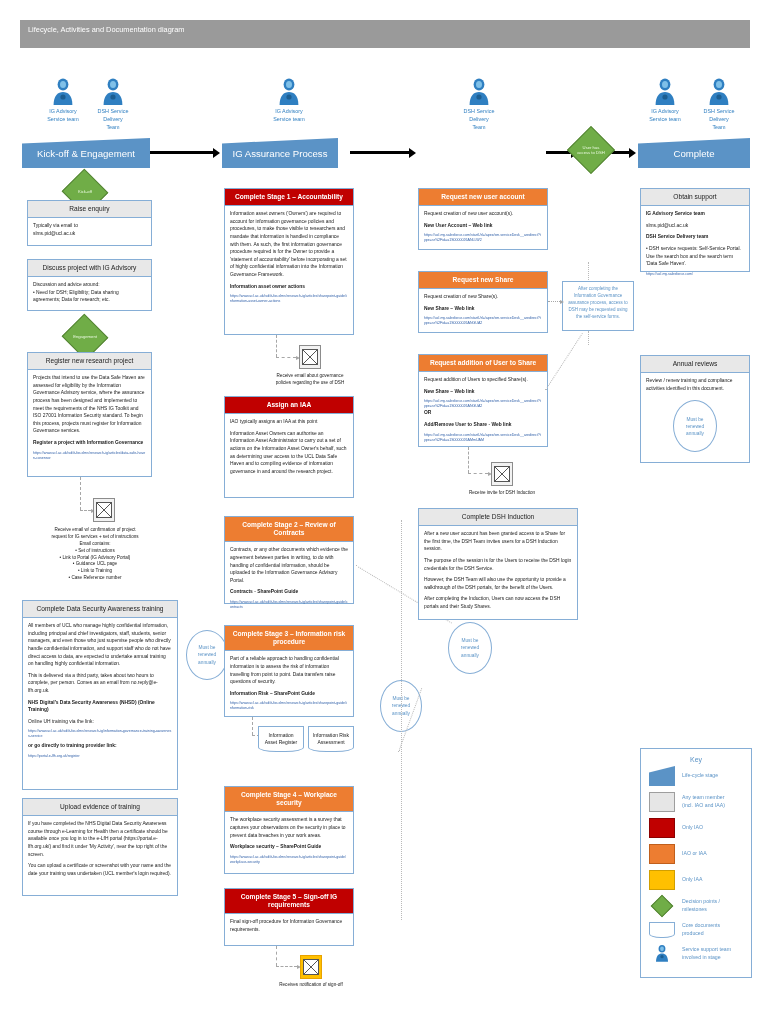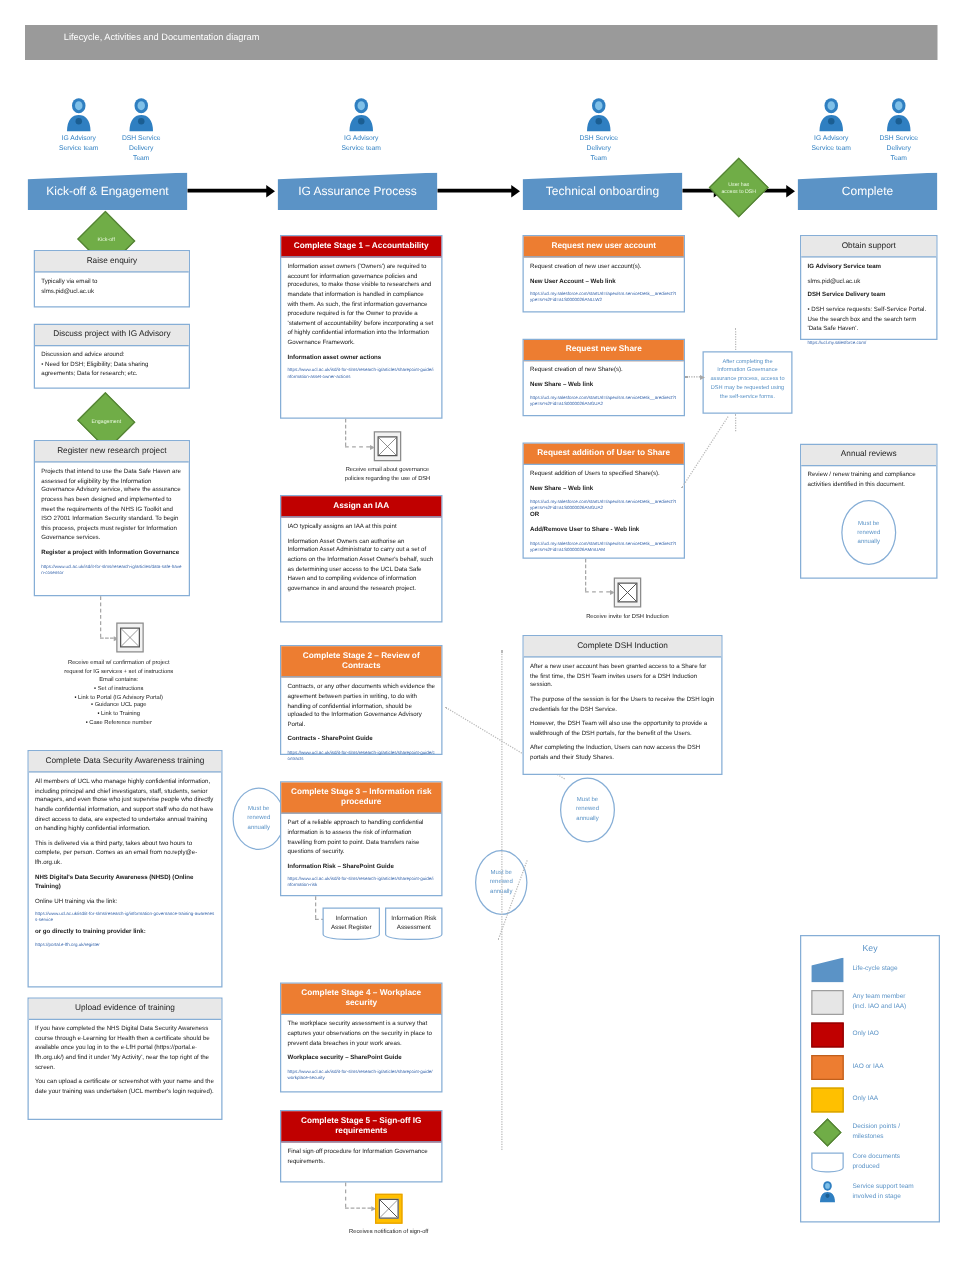--- a/index.html
+++ b/index.html
@@ -10,21 +10,21 @@
     -webkit-font-smoothing:antialiased;
   }
   .canvas { position:absolute; inset:0; }
 
   
   .title-bar {
     position:absolute; left:20px; top:20px; width:730px; height:28px;
     background:#9a9a9a; color:#ffffff; padding:3px 8px;
   }
   .title-bar .t1 { font-size:8.2px; font-weight:bold; letter-spacing:.1px; }
-  .title-bar .t2 { font-size:7.4px; margin-top:2px;margin-left:23px; }
+  .title-bar .t2 { font-size:7.4px; margin-top:2px; }
 
   
   .person { position:absolute; width:34px; text-align:center; }
   .person svg { display:block; margin:0 auto; }
   .person .plabel {
     font-size:5.4px; color:#2f7fc1; line-height:1.45; margin-top:2px;
     white-space:pre-line;
   }
 
   
@@ -213,27 +213,23 @@
       <circle cx="11" cy="19" r="2.6" fill="#1b5e92"></circle>
     </svg>
     <div class="plabel">DSH Service
 Delivery Team</div>
   </div>
 
   <div class="stage" style="left:22px; top:138px; width:128px;">
     <div class="chev"></div>
     <span>Kick-off &amp; Engagement</span>
   </div>
-  <div class="stage" style="left:222px; top:138px; width:128px;">
+  <div class="stage" style="left:222px; top:138px; width:116px;">
     <div class="chev"></div>
     <span>IG Assurance Process</span>
-  </div>
-  <div class="stage" style="left:418px; top:138px; width:128px;">
-    <div class="chev"></div>
-    <span>Technical onboarding</span>
   </div>
   <div class="stage" style="left:638px; top:138px; width:112px;">
     <div class="chev"></div>
     <span>Complete</span>
   </div>
 
   <div class="arrow" style="left:150px; top:151px; width:64px;"></div>
   <div class="arrow" style="left:350px; top:151px; width:60px;"></div>
   <div class="arrow" style="left:546px; top:151px; width:26px;"></div>
   <div class="arrow" style="left:608px; top:151px; width:22px;"></div>

